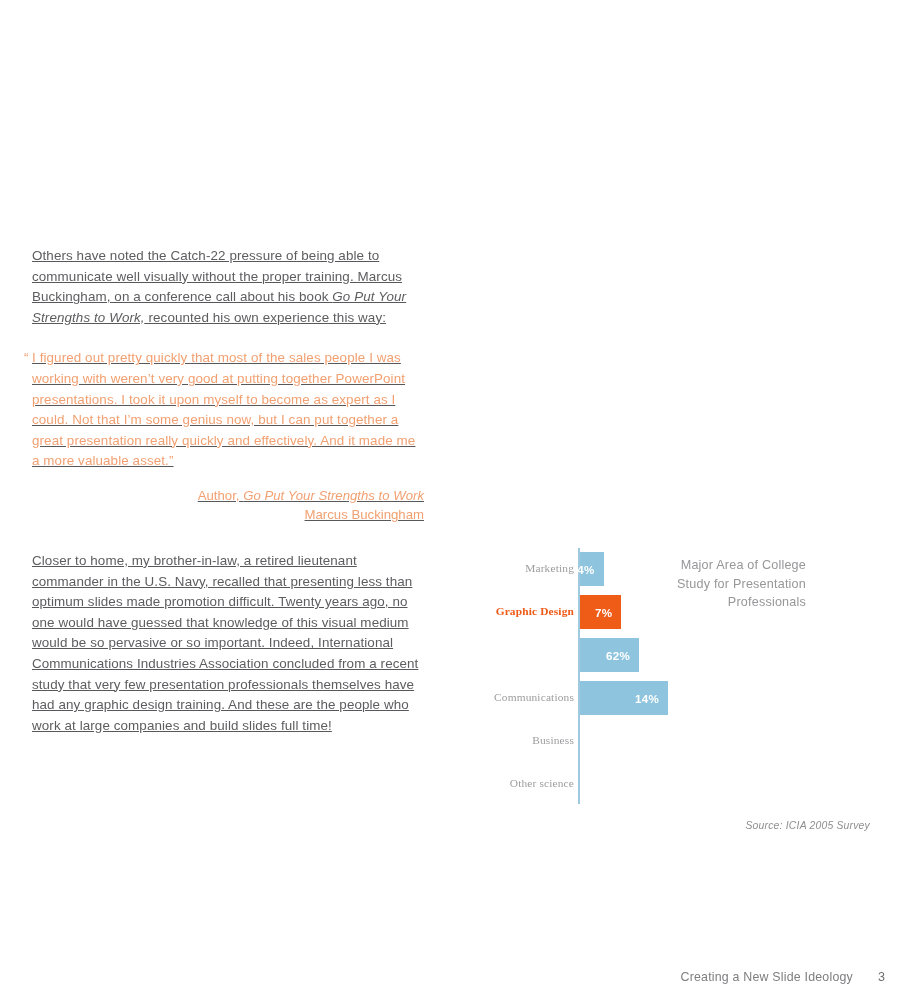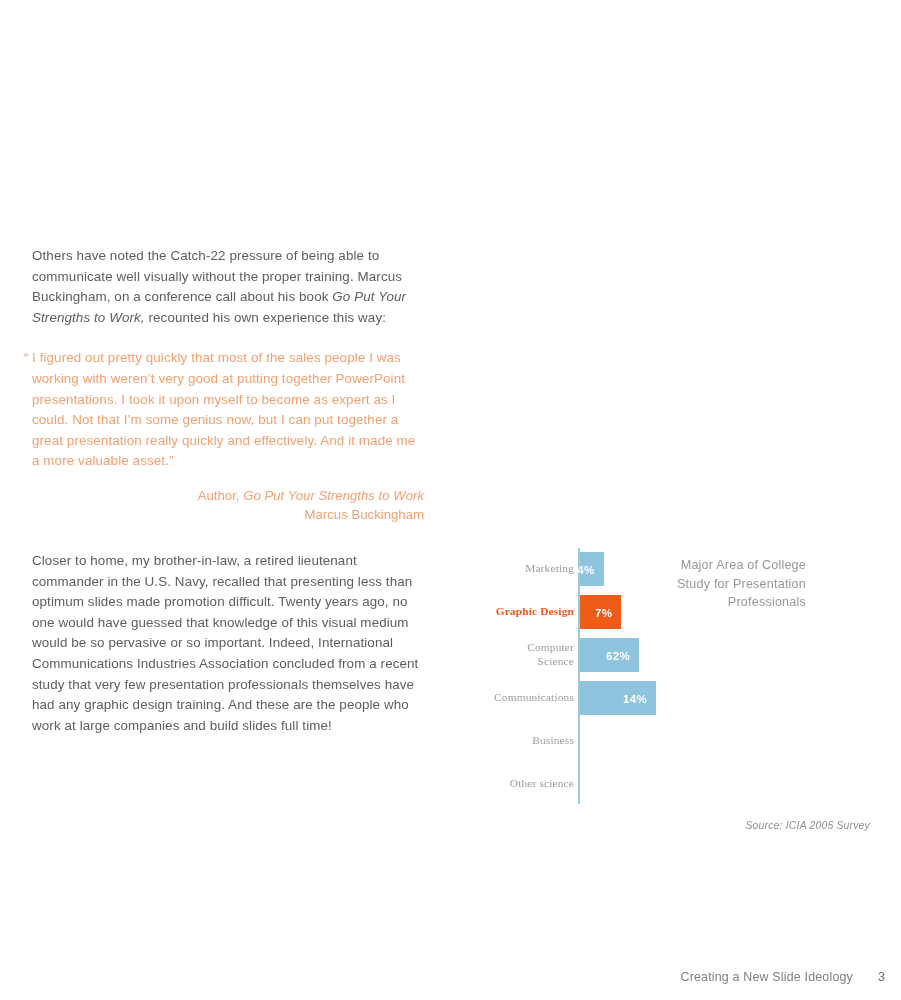--- a/index.html
+++ b/index.html
@@ -15,20 +15,21 @@
     color: #58585a;
     overflow: hidden;
   }
 
   
   .text-column {
     position: absolute;
     left: 32px;
     top: 246px;
     width: 392px;
+    text-decoration: underline;
   }
 
   .body-para {
     font-size: 13.4px;
     line-height: 20.6px;
     color: #5d5d60;
     margin: 0 0 20px 0;
     letter-spacing: 0.1px;
     text-align: left;
   }
@@ -209,29 +210,27 @@
             <span class="bar-value">4%</span>
           </div>
         </div>
         <div class="bar-row" style="top: 47px;">
           <div class="bar-label highlight">Graphic Design</div>
           <div class="bar accent" style="width: 41.3px;">
             <span class="bar-value">7%</span>
           </div>
         </div>
         <div class="bar-row" style="top: 90px;">
-          <div class="bar-label">Computer
-Science</div>
           <div class="bar" style="width: 59px;">
             <span class="bar-value">62%</span>
           </div>
         </div>
         <div class="bar-row" style="top: 133px;">
           <div class="bar-label">Communications</div>
-          <div class="bar" style="width: 76px;">
+          <div class="bar" style="width: 88px;">
             <span class="bar-value">14%</span>
           </div>
         </div>
         <div class="bar-row" style="top: 176px;">
           <div class="bar-label">Business</div>
         </div>
         <div class="bar-row" style="top: 219px;">
           <div class="bar-label">Other science</div>
         </div>
       </div>

